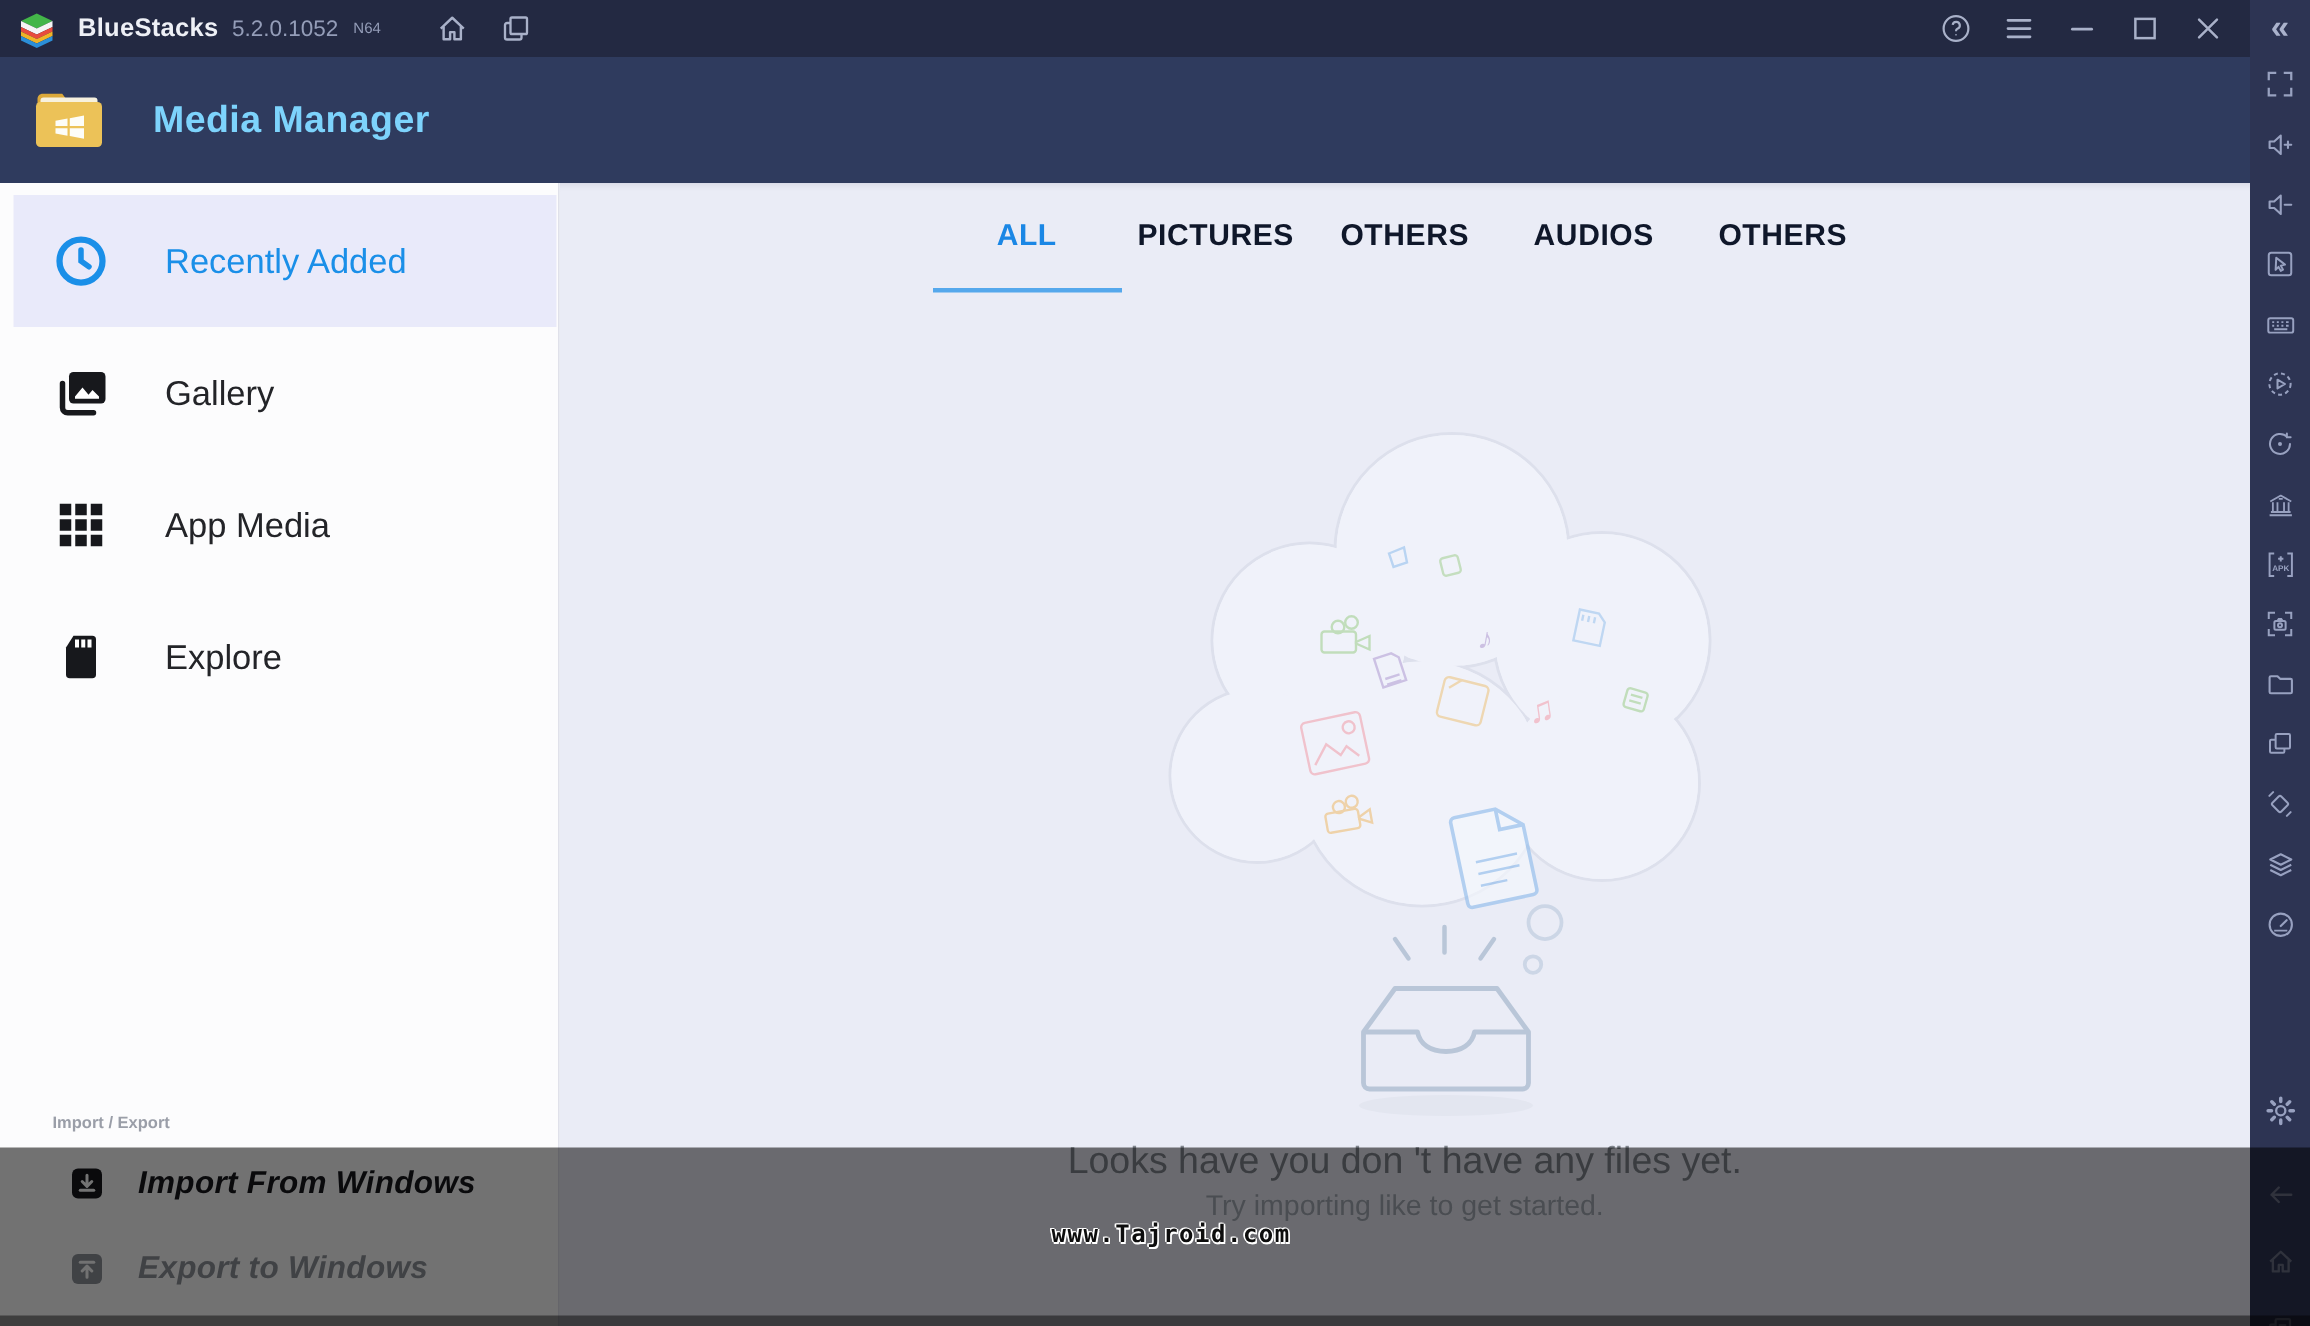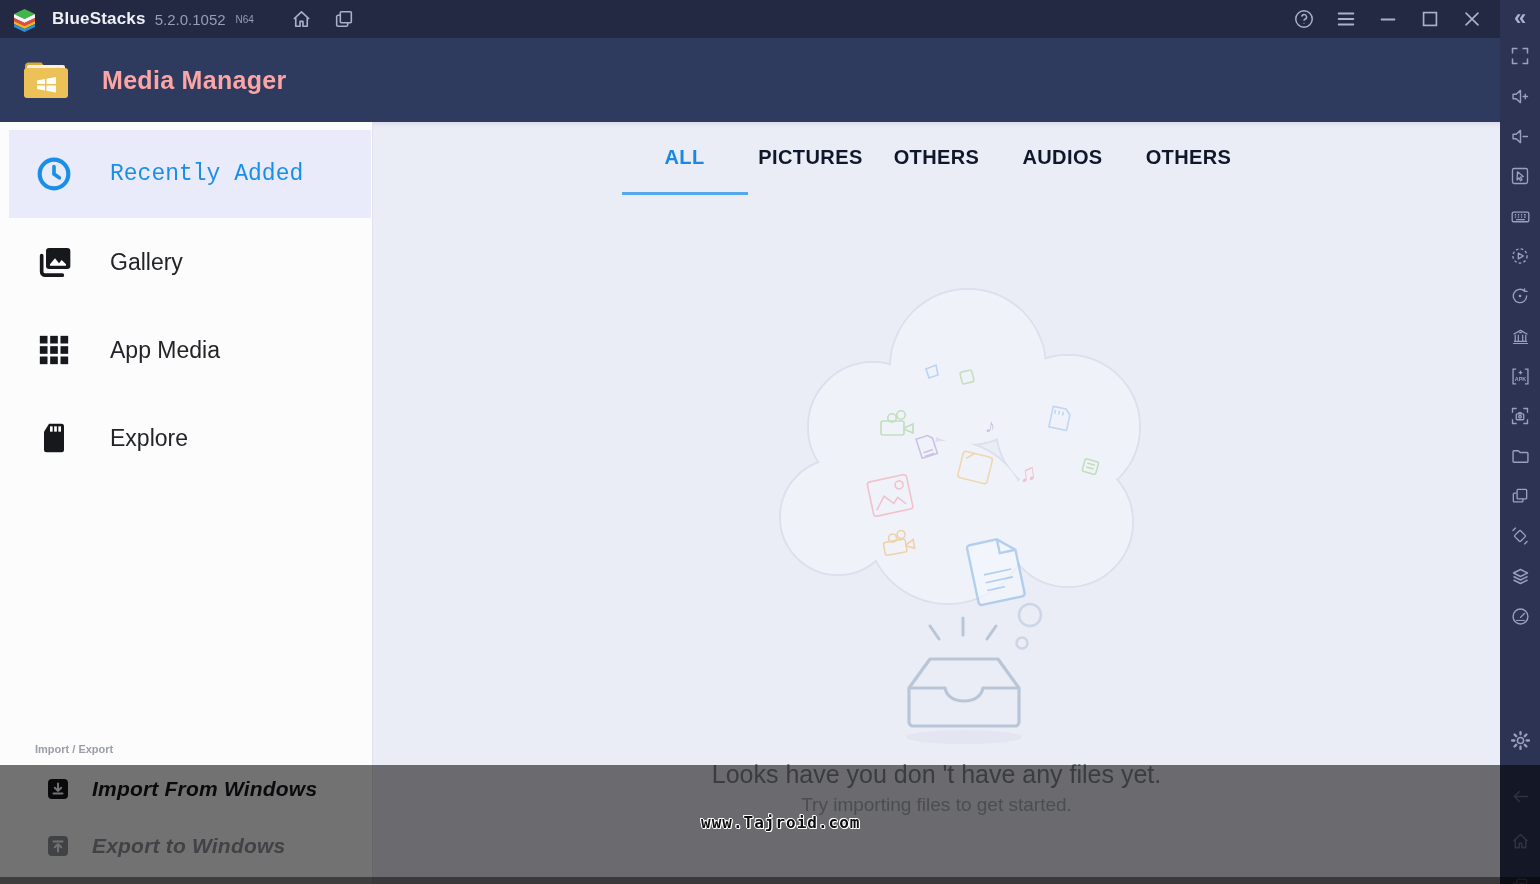--- a/index.html
+++ b/index.html
@@ -13,29 +13,29 @@
   .bs-ver { color:#949db8; font-size:15px; font-weight:400; margin-left:9px; }
   .bs-build { color:#949db8; font-size:10px; margin-left:10px; }
   .tb-ic { width:24px; height:24px; display:flex; align-items:center; justify-content:center; }
   .tb-home { margin-left:36px; }
   .tb-multi { margin-left:18px; }
   .tb-right { position:absolute; right:56px; top:0; height:38px; display:flex; align-items:center; gap:18px; }
 
   
   .appheader { position:absolute; left:0; top:38px; width:1500px; height:84px; background:#2f3b5e; display:flex; align-items:center; z-index:4; }
   .folder-ic { margin-left:18px; }
-  .app-title { color:#fca5a5; font-size:25px; font-weight:700; margin-left:28px; letter-spacing:.3px; }
+  .app-title { color:#7dd3fc; font-size:25px; font-weight:700; margin-left:28px; letter-spacing:.3px; }
 
   
   .sidebar { position:absolute; left:0; top:122px; width:373px; height:762px; background:#fcfcfd; border-right:1px solid #e0e1ea; z-index:3; }
   .nav { position:absolute; top:8px; left:0; right:1px; }
   .nav-item { height:88px; display:flex; align-items:center; cursor:pointer; }
   .nav-item .ic { width:40px; height:40px; margin-left:34px; flex:0 0 auto; }
   .nav-item .lbl { font-size:23px; color:#232428; margin-left:36px; }
-  .nav-item.active { background:#e9eafa; margin-left:9px;font-family:Liberation Mono, monospace; }
+  .nav-item.active { background:#e9eafa; margin-left:9px; }
   .nav-item.active .ic { margin-left:25px; }
   .nav-item.active .lbl { color:#1a8fe8; }
   .impexp-label { position:absolute; left:35px; top:621px; font-size:11px; font-weight:700; color:#9a9ea8; }
   .io-row { position:absolute; left:16px; display:flex; align-items:flex-start; height:44px; width:100%; cursor:pointer;font-style:italic; }
   .io-import { top:655px; }
   .io-export { top:712px; }
   .io-row .io-ic { margin-left:30px; }
   .io-row .io-lbl { font-size:21px; font-weight:700; margin-left:22px; letter-spacing:.2px; }
   .io-import .io-lbl { color:#17181c; }
   .io-export .io-lbl { color:#8f9399; }
@@ -282,21 +282,21 @@
     </g>
 
     <ellipse cx="196" cy="450" rx="58" ry="7" fill="#e3e6f0"></ellipse>
     <g fill="none" stroke="#b9c6d8" stroke-width="3.2" stroke-linejoin="round">
       <path d="M141 401l21-29h68l21 29v34a4 4 0 0 1-4 4H145a4 4 0 0 1-4-4v-34z"></path>
       <path d="M141 401h36c1.5 8 8.5 13 19 13s17.5-5 19-13h36"></path>
     </g>
   </svg>
 
   <div class="empty-title">Looks have you don 't have any files yet.</div>
-  <div class="empty-sub">Try importing files to get started.</div>
+  <div class="empty-sub">Try importing like to get started.</div>
 </div>
 
 <div class="rail">
   <div class="rail-ic first">
       <span class="rail-chev">«</span>
     </div>
   <div class="rail-ic">
     <svg width="20" height="20" viewBox="0 0 24 24" fill="none" stroke="#98a1c0" stroke-width="1.8">
         <path d="M3 9V3h6M15 3h6v6M21 15v6h-6M9 21H3v-6"></path>
       </svg>

